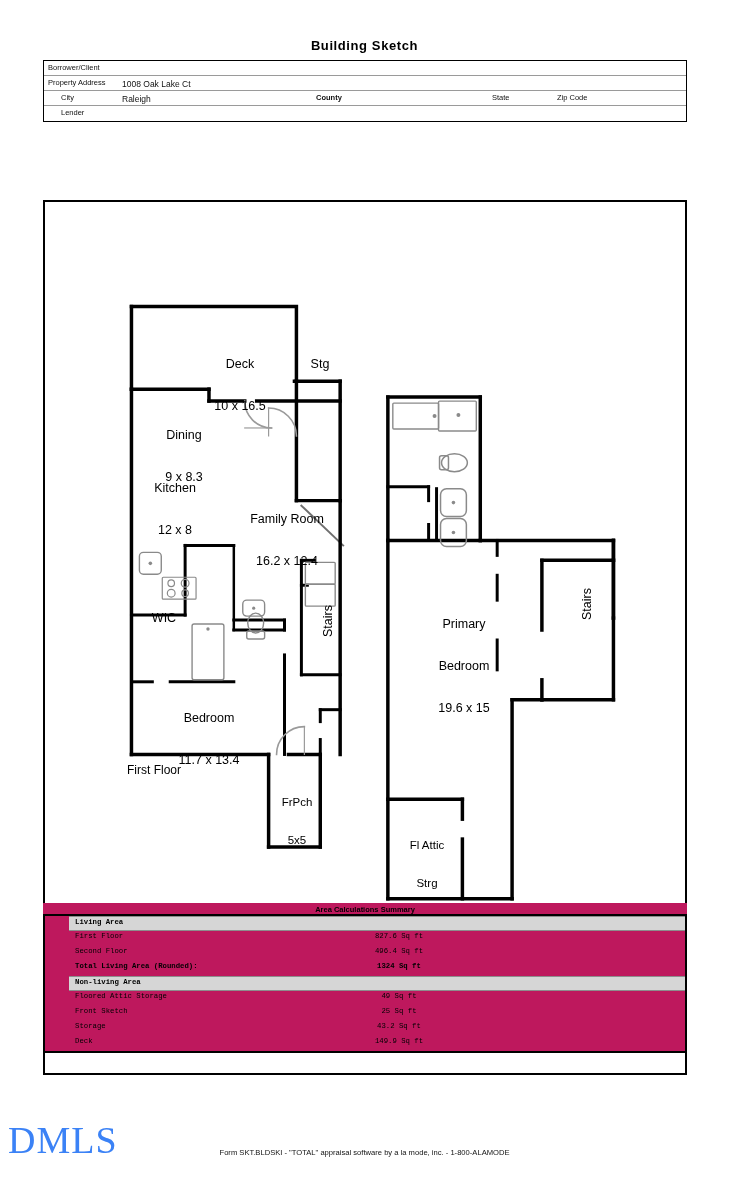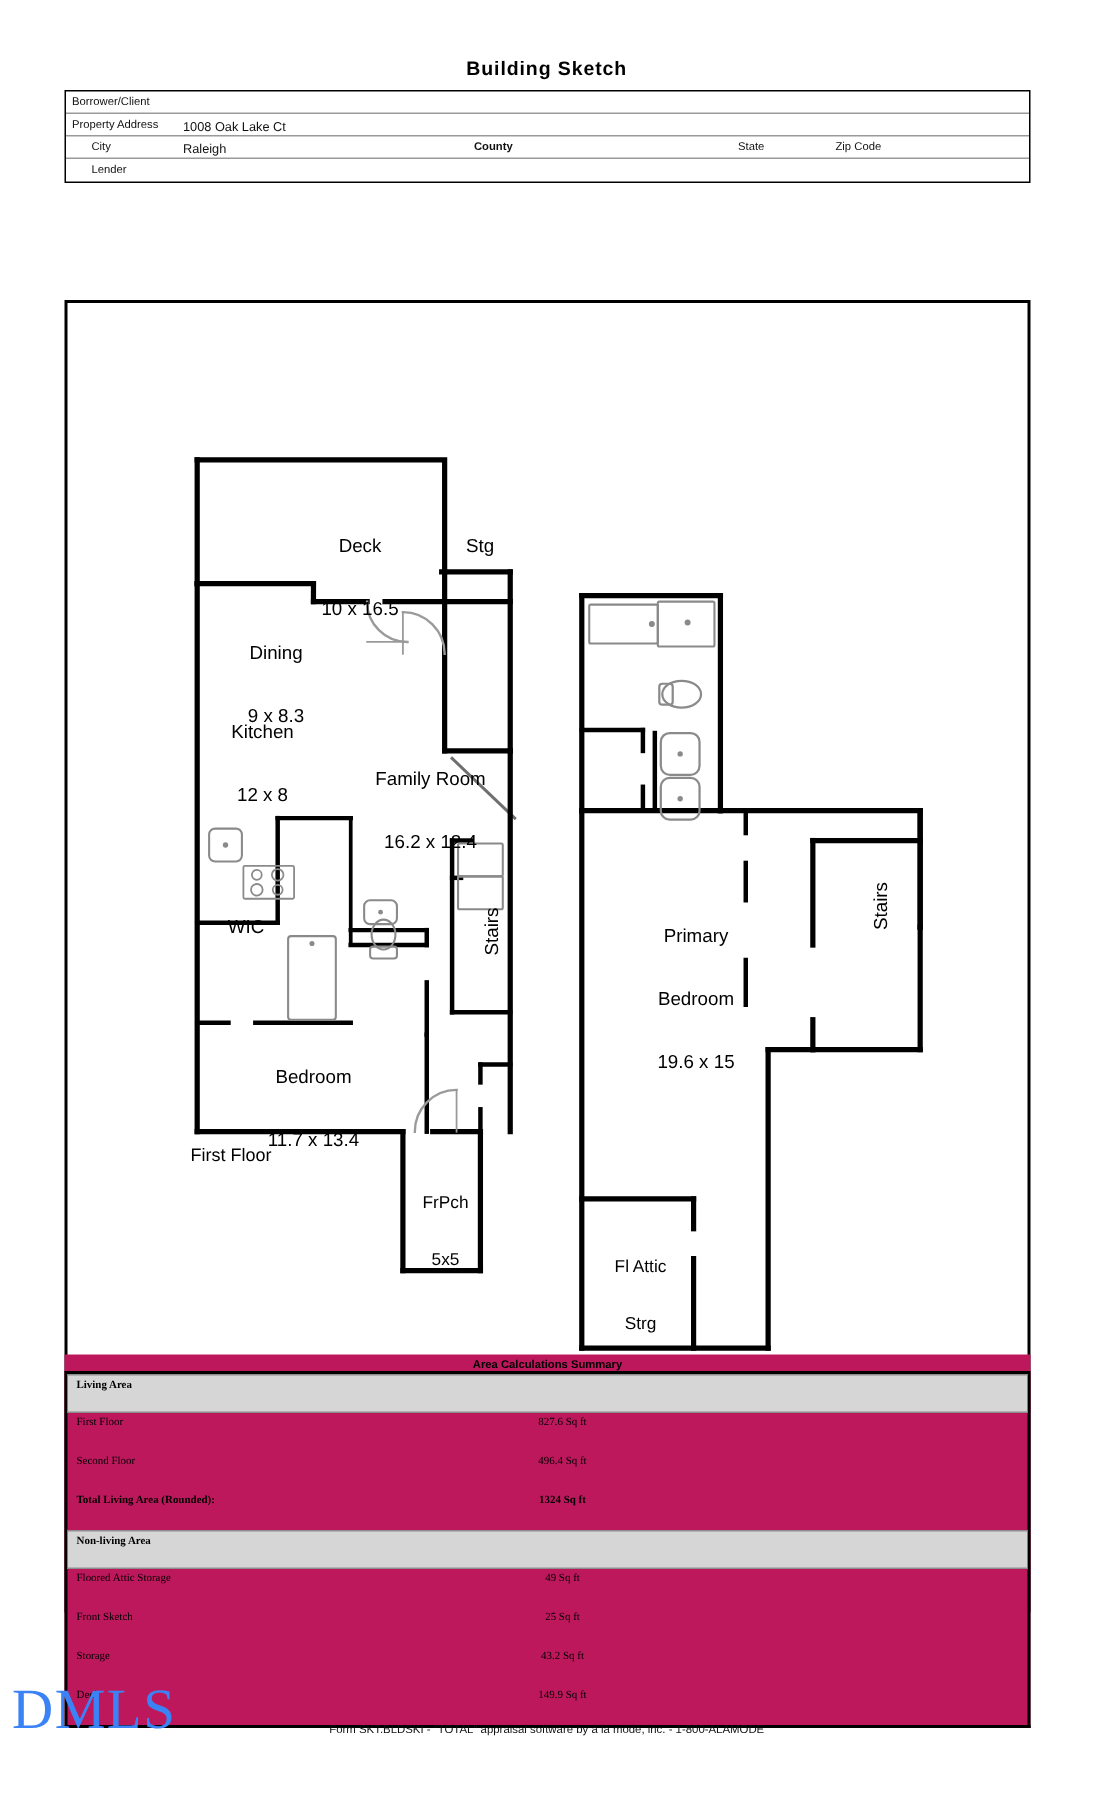--- a/index.html
+++ b/index.html
@@ -131,24 +131,25 @@
     text-align: center;
   }
   #area-body {
     border-left: 2.5px solid #000;
     border-right: 2.5px solid #000;
     border-bottom: 2.5px solid #000;
     box-sizing: border-box;
   }
   .area-row {
     position: relative;
-    height: 26px;
+    height: 15px;
     font-size: 7.3px;
     box-sizing: border-box;
-    font-family: Liberation Serif, serif;
+    font-family: Liberation Mono, monospace;
+    margin-left: 24px;
   }
   .area-row.section {
     background: #d6d6d6;
     font-weight: bold;
     border-top: 1px solid #8d8d8d;
     border-bottom: 1px solid #8d8d8d;
   }
   .area-row.total { font-weight: bold; }
   .area-lbl {
     position: absolute;

